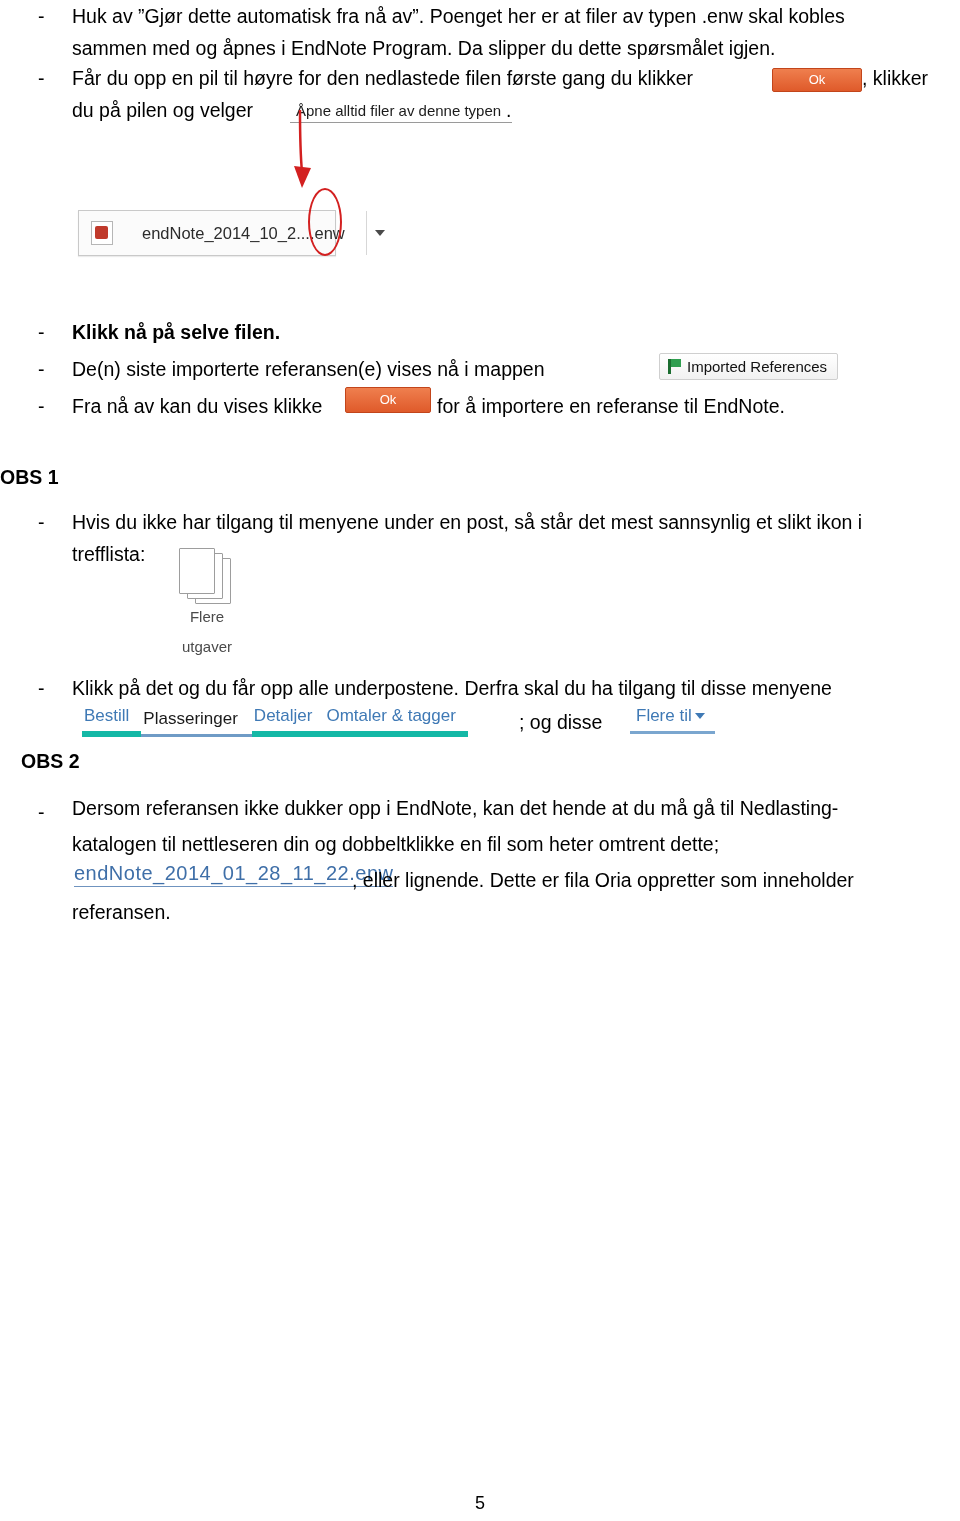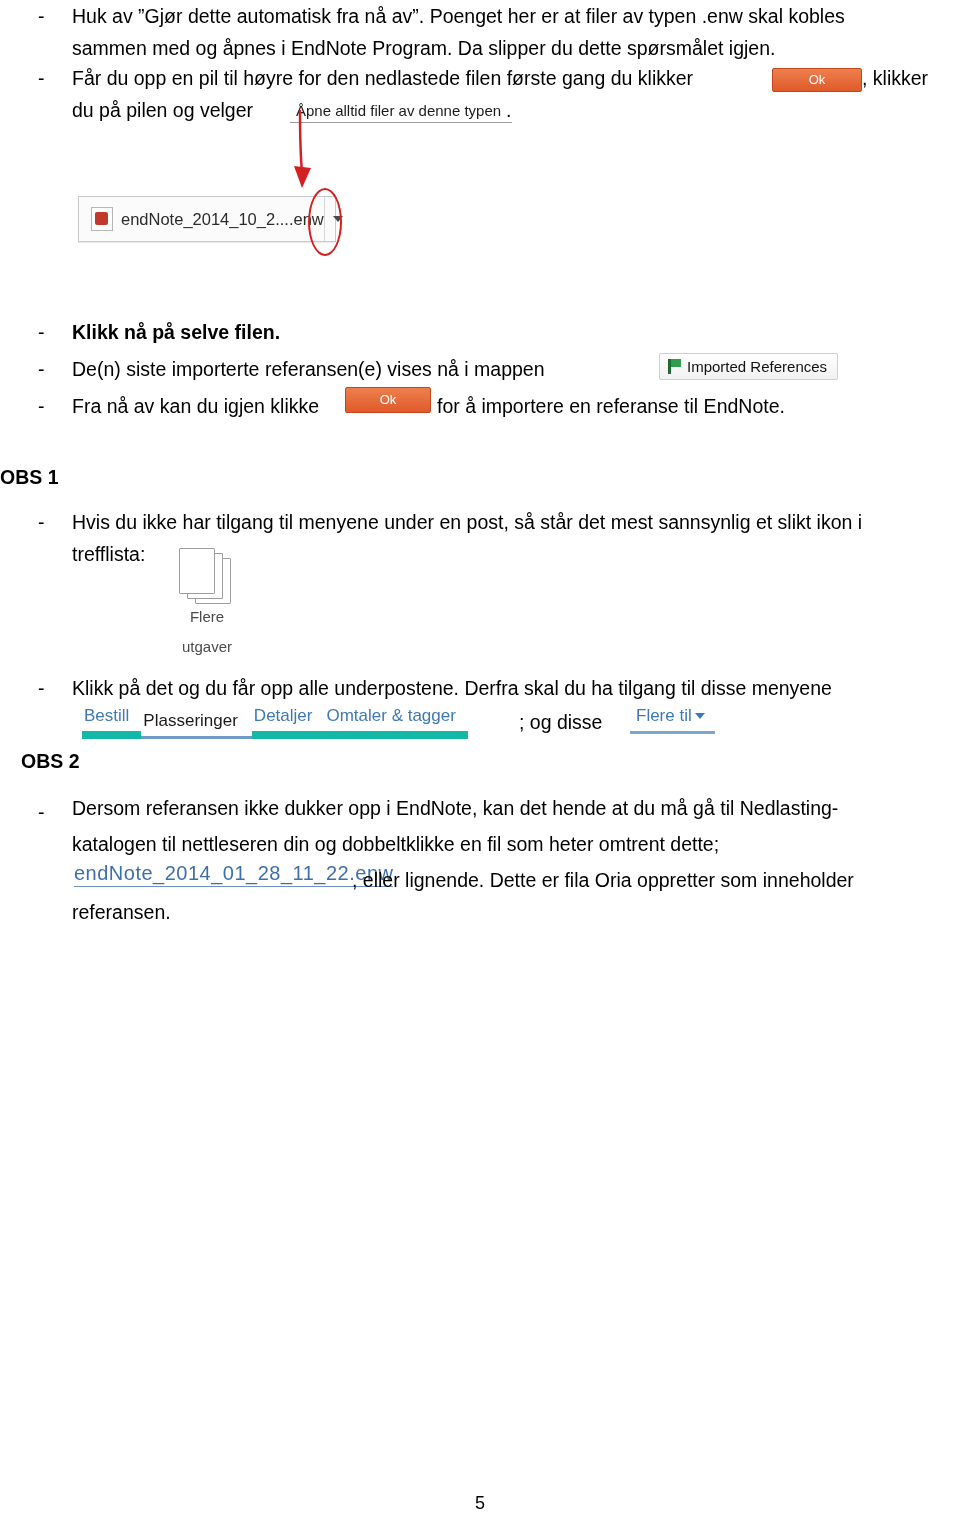--- a/index.html
+++ b/index.html
@@ -207,21 +207,21 @@
     white-space: nowrap;
     border-bottom: 2px solid #cfd6dd;
   }
   .tabstrip .tab.active {
     color: #1a1a1a;
     font-weight: normal;
     border-bottom: 3px solid #6f9bc6;
     padding-right: 14px;
   }
   .tabstrip .tab.plain {
-    border-bottom: 8px solid #14b8a6;
+    border-bottom: 6px solid #14b8a6;
   }
 
   
   .sendtil {
     position: absolute;
     border-bottom: 3px solid #7aa6cf;
     font-size: 17px;
     color: #3f79b5;
     padding: 0 10px 5px 6px;
     font-family: "Liberation Sans", sans-serif;
@@ -272,21 +272,21 @@
     <div class="ok-btn big" style="position:absolute; left:772px; top:68px;">
       <span>Ok</span>
     </div>
     <div class="para" style="left:862px; top:62px; white-space:nowrap;">, klikker</div>
     <div class="para" style="left:72px; top:94px; white-space:nowrap;">du på pilen og velger</div>
     <div class="menu-item" style="position:absolute; left:290px; top:100px; width:210px;">
       <span>Åpne alltid filer av denne typen</span>
     </div>
     <div class="para" style="left:506px; top:94px; white-space:nowrap;">.</div>
 
-    <div class="dl-chip" style="left:78px; top:196px; width:258px; height:46px;">
+    <div class="dl-chip" style="left:78px; top:210px; width:258px; height:46px;gap:21px;">
       <span class="file-ico"></span>
       <span class="fname">endNote_2014_10_2....enw</span>
       <span class="caret-box">
           <span class="caret"></span>
         </span>
     </div>
     <div class="ellipse" style="left:308px; top:188px; width:30px; height:64px;"></div>
     <svg class="arrow-svg" width="960" height="1521">
       <path d="M300,110 C300,140 300,150 302,172" stroke="#d32020" stroke-width="2.5" fill="none"></path>
       <path d="M302,188 L294,166 L311,168 Z" fill="#d32020"></path>
@@ -295,21 +295,21 @@
     <div class="dash" style="left:38px; top:316px;">-</div>
     <div class="para bold" style="left:72px; top:316px; white-space:nowrap;">Klikk nå på selve filen.</div>
 
     <div class="dash" style="left:38px; top:353px;">-</div>
     <div class="para" style="left:72px; top:353px; white-space:nowrap;">De(n) siste importerte referansen(e) vises nå i mappen</div>
     <div class="imported-ref" style="position:absolute; left:612px; top:353px;">
       <span class="flag"></span><span>Imported References</span>
     </div>
 
     <div class="dash" style="left:38px; top:390px;">-</div>
-    <div class="para" style="left:72px; top:390px; white-space:nowrap;">Fra nå av kan du igjen klikke</div>
+    <div class="para" style="left:72px; top:390px; white-space:nowrap;">Fra nå av kan du vises klikke</div>
     <div class="ok-btn small" style="position:absolute; left:345px; top:387px;">
       <span>Ok</span>
     </div>
     <div class="para" style="left:437px; top:390px; white-space:nowrap;">for å importere en referanse til EndNote.</div>
 
     <div class="para bold" style="left:0px; top:461px;">OBS 1</div>
 
     <div class="dash" style="left:38px; top:506px;">-</div>
     <div class="para" style="left:72px; top:506px; white-space:nowrap;">Hvis du ikke har tilgang til menyene under en post, så står det mest sannsynlig et slikt ikon i</div>
     <div class="para" style="left:72px; top:538px; white-space:nowrap;">trefflista:</div>

